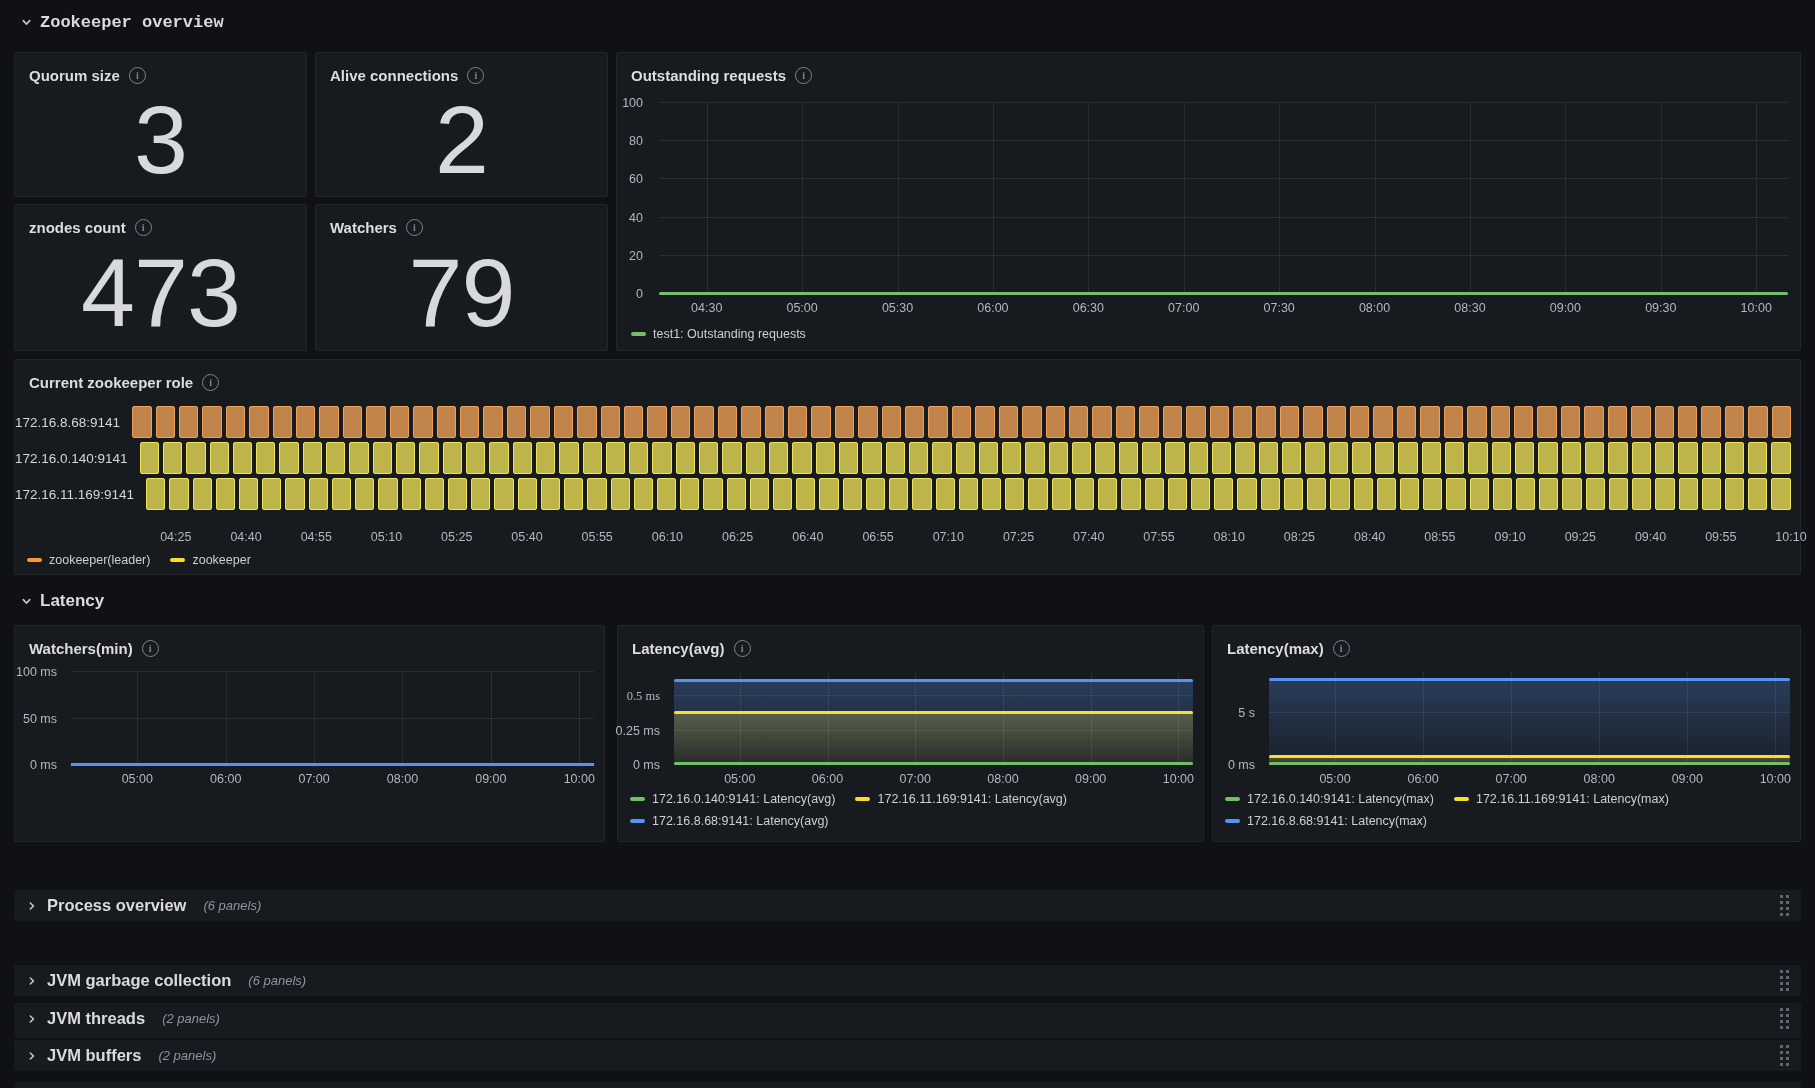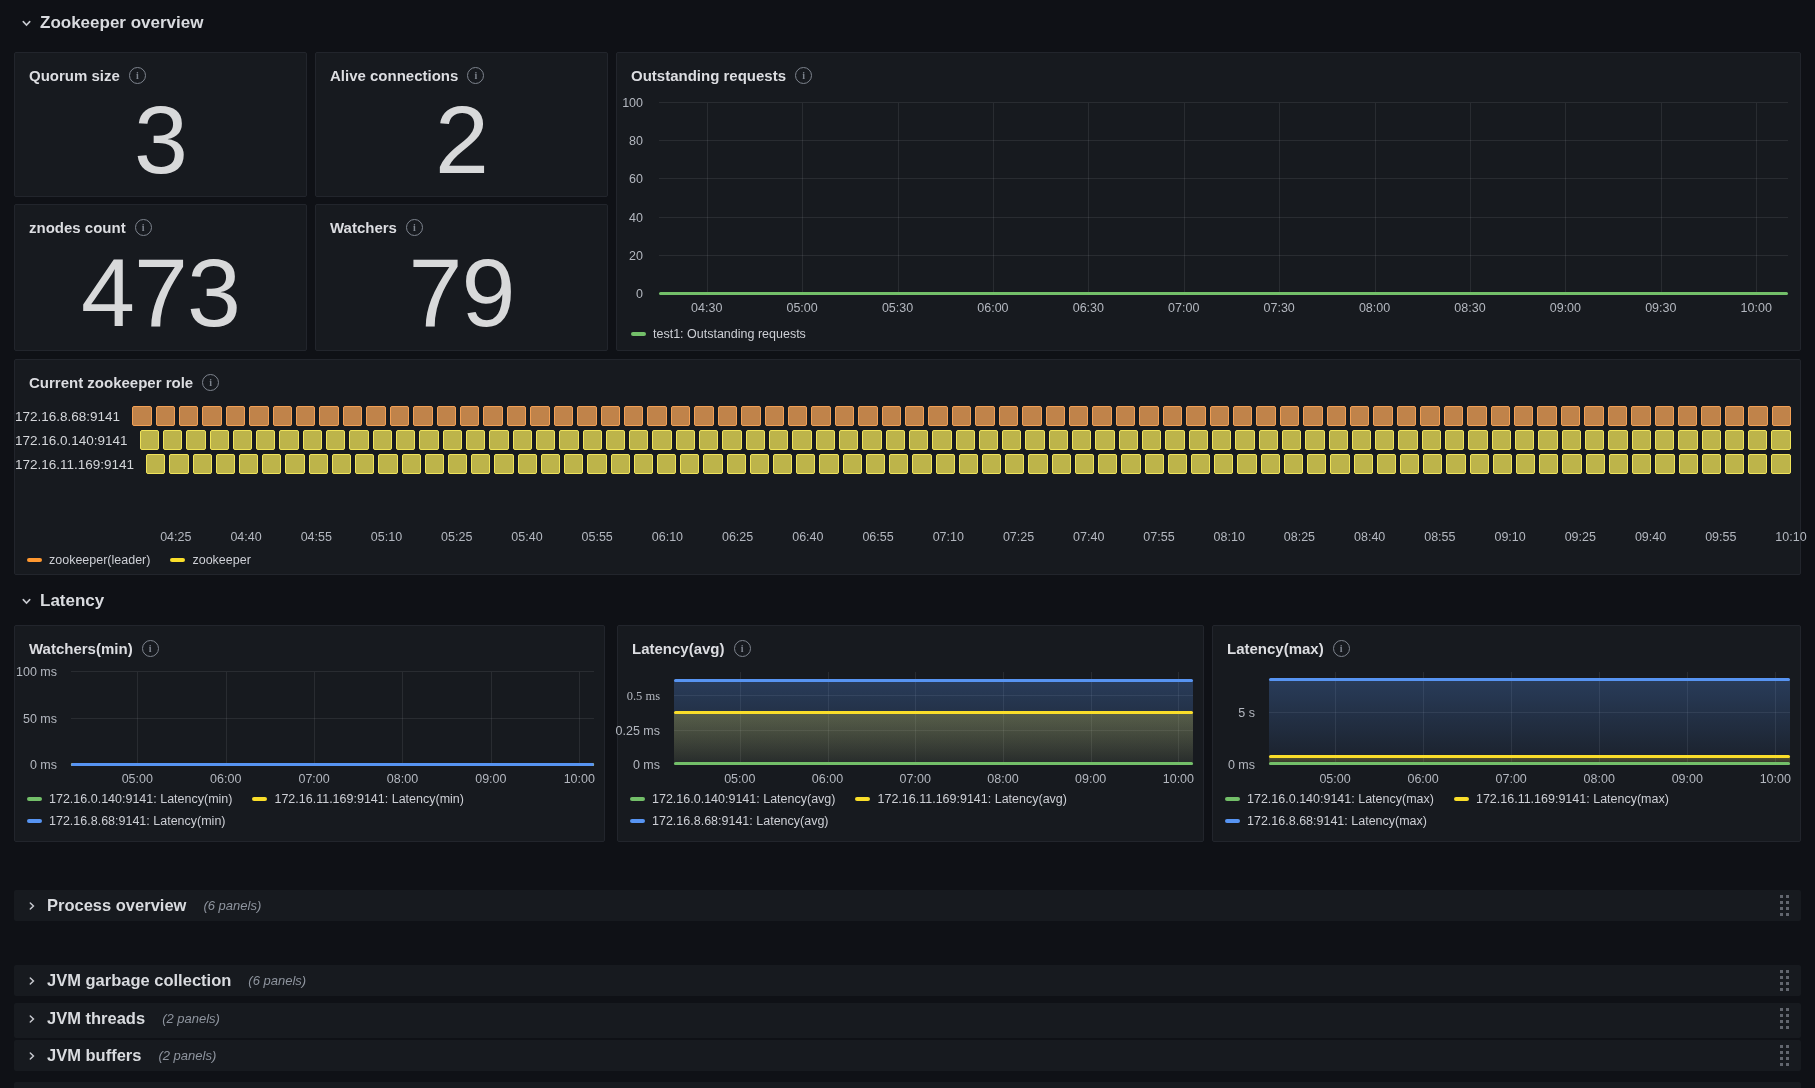--- a/index.html
+++ b/index.html
@@ -26,40 +26,40 @@
   .ylabels{position:absolute;}
   .ytick{position:absolute;right:8px;transform:translateY(50%);color:#B3B7BF;font-size:12.5px;white-space:nowrap;}
   .xlabels{position:absolute;height:16px;}
   .xtick{position:absolute;top:0;transform:translateX(-50%);color:#B3B7BF;font-size:12.5px;white-space:nowrap;}
   .legend{position:absolute;display:flex;flex-wrap:wrap;column-gap:20px;row-gap:6px;align-content:flex-start;}
   .litem{display:flex;align-items:center;gap:7px;cursor:pointer;height:16px;}
   .ldash{width:15px;height:4px;border-radius:2px;flex:0 0 auto;}
   .ltext{color:#CDCFD5;font-size:12.5px;white-space:nowrap;}
   
   .trows{position:absolute;left:0;right:9px;top:46px;}
-  .trow{display:flex;height:20px;margin-bottom:4px;align-items:stretch;}
+  .trow{display:flex;height:32px;margin-bottom:4px;align-items:stretch;}
   .tlabel{flex:0 0 102px;padding-right:12px;text-align:right;color:#D4D6DA;font-size:13.5px;
         display:flex;align-items:center;justify-content:flex-end;white-space:nowrap;}
   .tbars{flex:1;display:flex;gap:4px;}
   .tbar{flex:1;border:1px solid;border-radius:2px;box-sizing:border-box;}
   
   .crow{position:absolute;left:14px;width:1787px;height:31px;background:#171A1F;border-radius:2px;
         display:flex;align-items:center;gap:9px;padding:0 12px;box-sizing:border-box;cursor:pointer;}
   .crow-title{color:#D9DBDF;font-size:16.5px;font-weight:700;white-space:nowrap;}
   .crow-count{color:#8E949E;font-size:13px;font-style:italic;margin-left:8px;white-space:nowrap;}
   .drag{margin-left:auto;display:grid;grid-template-columns:repeat(2,3px);grid-auto-rows:3px;gap:3px;cursor:grab;}
   .drag i{background:#62666E;display:block;}
   .sliver{height:6px;border-radius:2px 2px 0 0;}
 </style>
 </head>
 <body>
 
 <div class="dash">
 
-  <div class="sec-header" style="left:20px;top:13px;">
+  <div class="sec-header" style="left:20px;top:13px;font-family:Liberation Mono, monospace;">
     <svg width="13" height="13" viewBox="0 0 14 14">
         <path d="M3.5 5 L7 8.7 L10.5 5" stroke="#C8CAD0" stroke-width="1.7" fill="none" stroke-linecap="round"></path>
       </svg>
     <span>Zookeeper overview</span>
   </div>
 
   <div class="panel" style="left:14px;top:52px;width:293px;height:145px;">
     <div class="ptitle">
       <span class="t">Quorum size</span>
       <span class="info">i</span>
@@ -449,34 +449,20 @@
         <div class="sline" style="bottom: calc(0% - 1px); background: rgb(87, 148, 242);"></div>
       </div>
     <div class="xlabels" style="left:56px;right:10px;top:146px;">
         <div class="xtick" style="left: 12.6761%;">05:00</div>
         <div class="xtick" style="left: 29.5775%;">06:00</div>
         <div class="xtick" style="left: 46.4789%;">07:00</div>
         <div class="xtick" style="left: 63.3803%;">08:00</div>
         <div class="xtick" style="left: 80.2817%;">09:00</div>
         <div class="xtick" style="left: 97.1831%;">10:00</div>
       </div>
-    <div class="legend" style="left:12px;right:10px;top:165px;">
-        <div class="litem">
-          <div class="ldash" style="background: rgb(115, 191, 105);"></div>
-          <div class="ltext">172.16.0.140:9141: Latency(min)</div>
-        </div>
-        <div class="litem">
-          <div class="ldash" style="background: rgb(250, 222, 42);"></div>
-          <div class="ltext">172.16.11.169:9141: Latency(min)</div>
-        </div>
-        <div class="litem">
-          <div class="ldash" style="background: rgb(87, 148, 242);"></div>
-          <div class="ltext">172.16.8.68:9141: Latency(min)</div>
-        </div>
-      </div>
   </div>
 
   <div class="panel" style="left:617px;top:625px;width:587px;height:217px;">
     <div class="ptitle">
       <span class="t">Latency(avg)</span>
       <span class="info">i</span>
     </div>
     <div class="ylabels" style="left:0;width:50px;top:46px;bottom:76px;">
         <div class="ytick" style="bottom: 0%;">0 ms</div>
         <div class="ytick" style="bottom: 37.037%;">0.25 ms</div>

